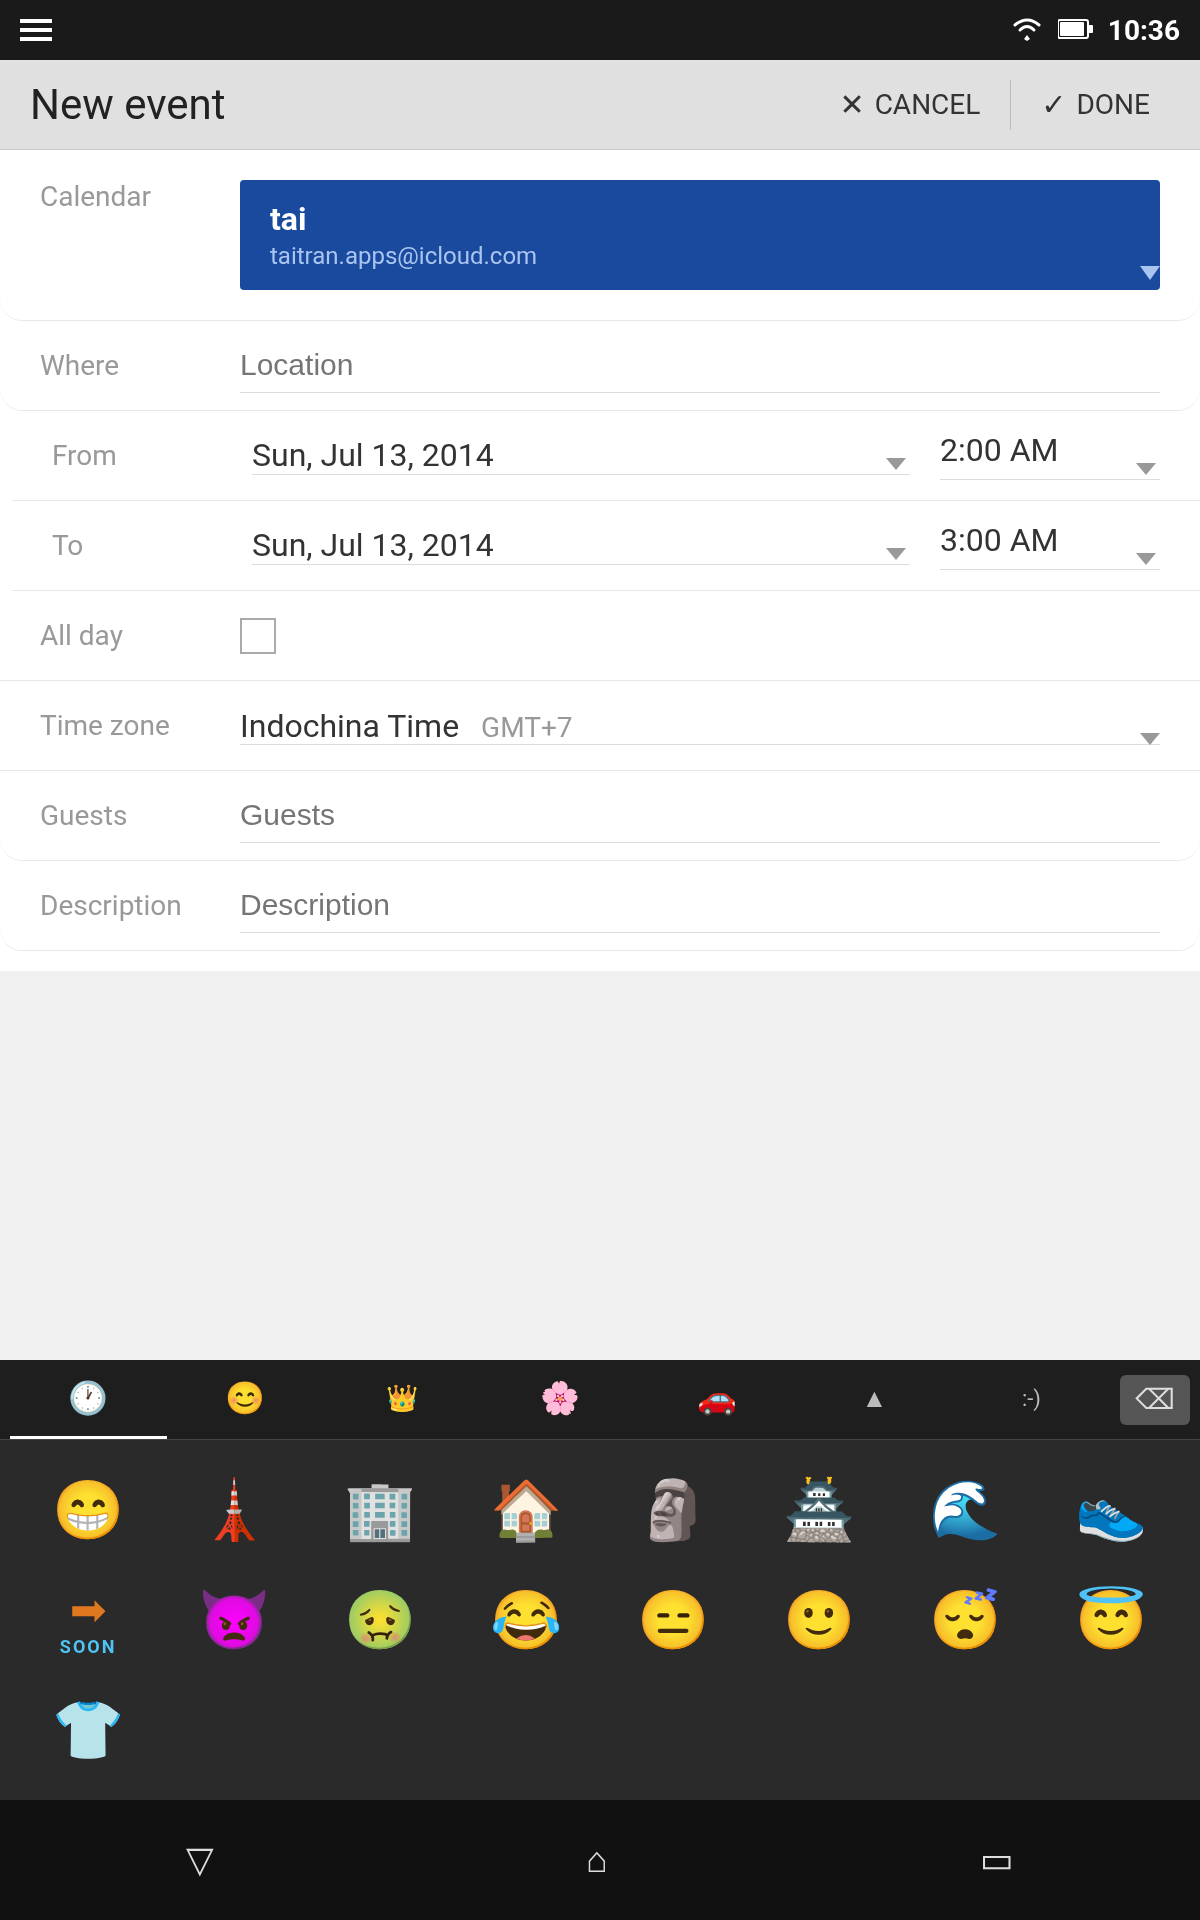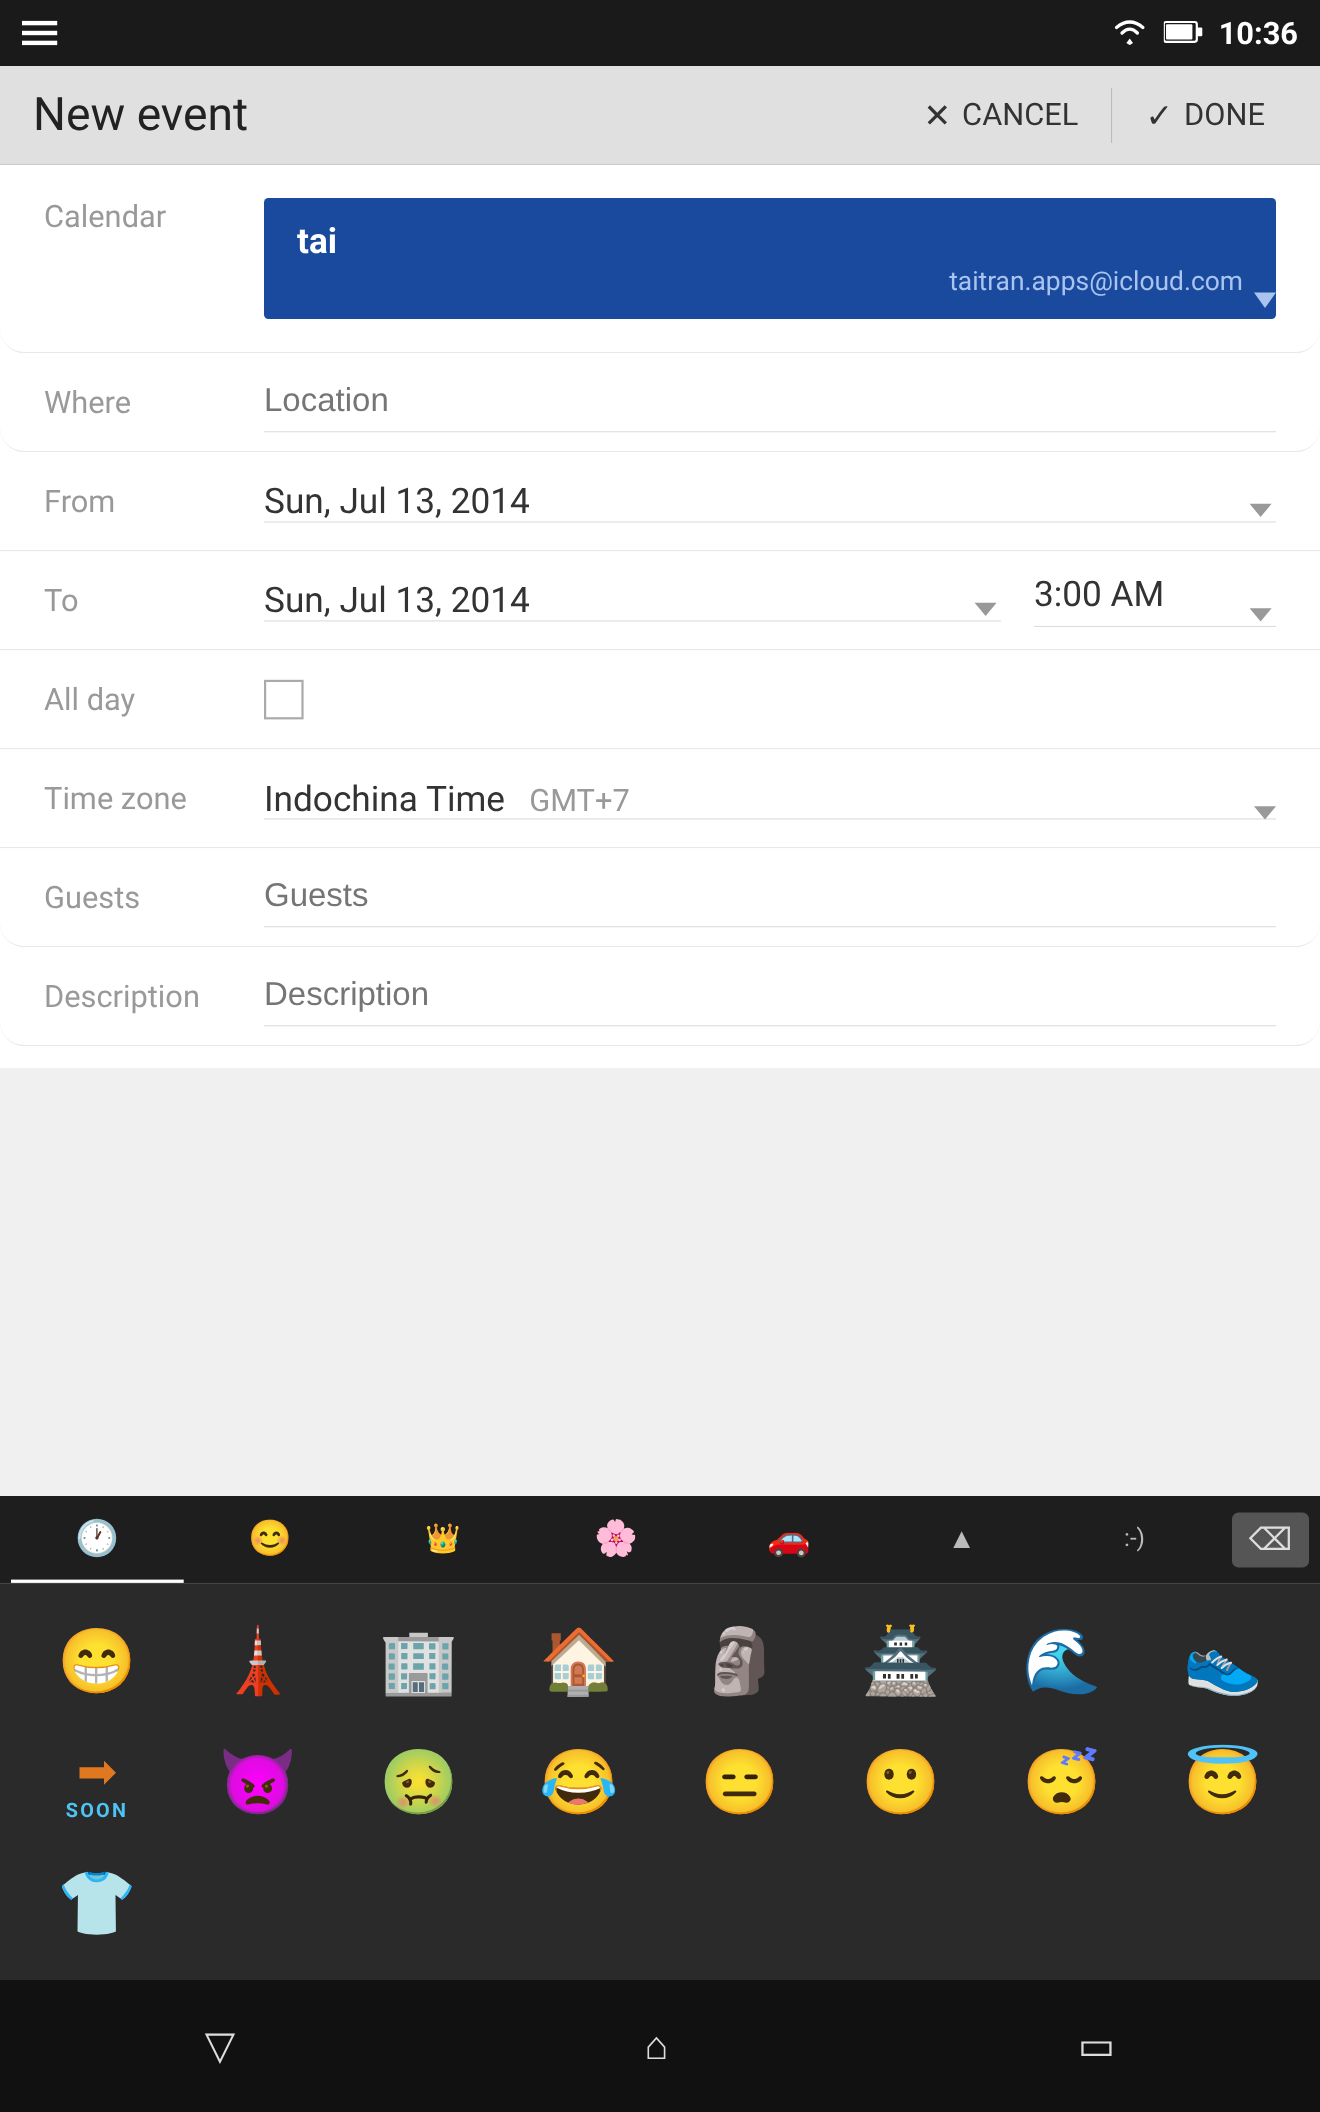--- a/index.html
+++ b/index.html
@@ -55,40 +55,41 @@
       position: relative;
     }
 
     
     .calendar-selector {
       background: #1a4a9e;
       padding: 20px 30px;
       border-radius: 4px;
     }
     .calendar-name { color: white; font-size: 32px; font-weight: bold; }
-    .calendar-email { color: #aac4f0; font-size: 24px; margin-top: 4px; text-align: right; }
+    .calendar-email { color: #aac4f0; font-size: 24px; margin-top: 4px; }
     .calendar-arrow {
       position: absolute; right: 0; bottom: 10px;
       width: 0; height: 0;
       border-left: 10px solid transparent;
       border-right: 10px solid transparent;
       border-top: 14px solid #aac4f0;
     }
 
     .location-input {
       width: 100%; border: none; border-bottom: 1px solid #ddd;
       font-size: 30px; color: #aaa; padding: 10px 0;
       background: transparent; outline: none;
     }
 
     .date-time-row {
       display: flex; align-items: center;
       padding: 0 40px;
       min-height: 90px;
       border-bottom: 1px solid #e8e8e8;
+      margin-left: 12px;
     }
     .date-label { width: 200px; font-size: 28px; color: #999; }
     .date-value {
       flex: 1; font-size: 32px; color: #333;
       position: relative; 
       border-bottom: 1px solid #ddd;
     }
     .date-value .corner-arrow {
       position: absolute; right: 4px; bottom: 4px;
       width: 0; height: 0;
@@ -311,20 +312,24 @@
       <input class="location-input" type="text" placeholder="Location" style="">
     </div>
   </div>
 
   <div class="date-time-row">
     <div class="date-label">From</div>
     <div class="date-value" style="padding-right:20px;">
       <span>Sun, Jul 13, 2014</span>
       <div class="corner-arrow"></div>
     </div>
+    <div class="time-value">
+      <span>2:00 AM</span>
+      <div class="corner-arrow"></div>
+    </div>
   </div>
 
   <div class="date-time-row">
     <div class="date-label">To</div>
     <div class="date-value" style="padding-right:20px;">
       <span>Sun, Jul 13, 2014</span>
       <div class="corner-arrow"></div>
     </div>
     <div class="time-value">
       <span>3:00 AM</span>

